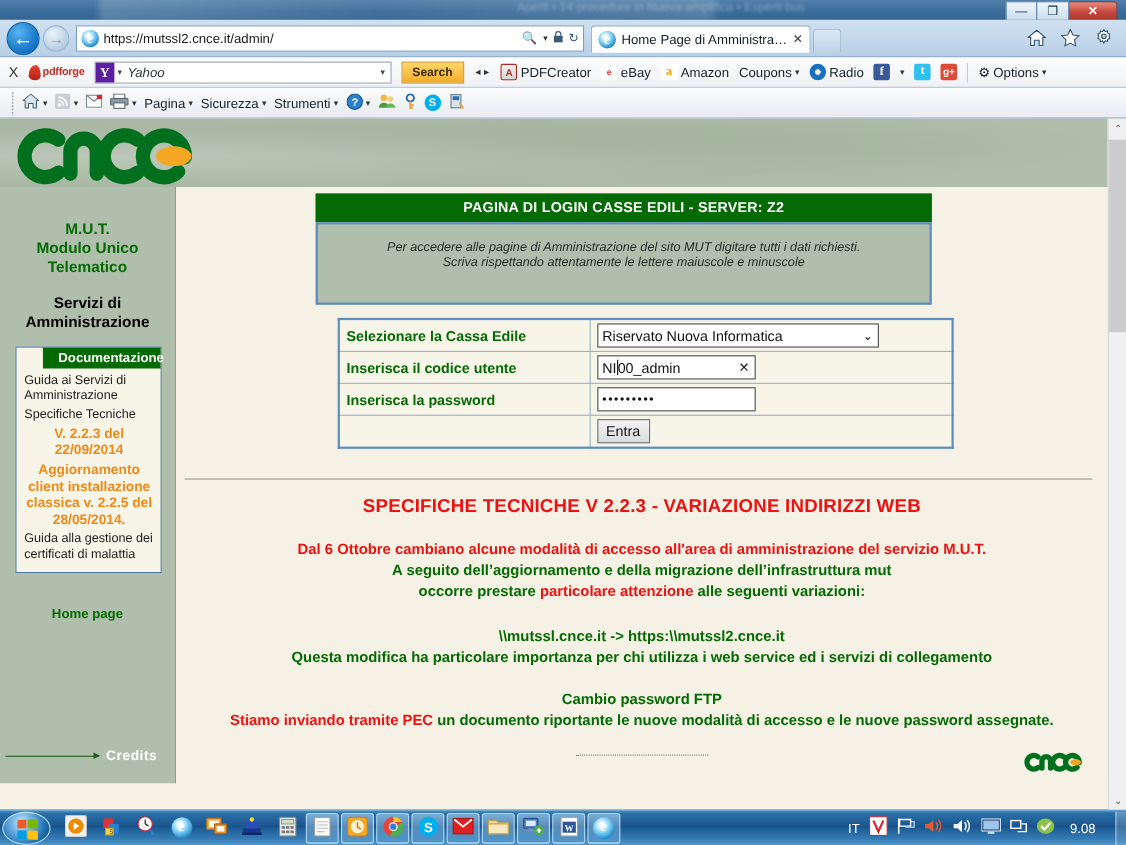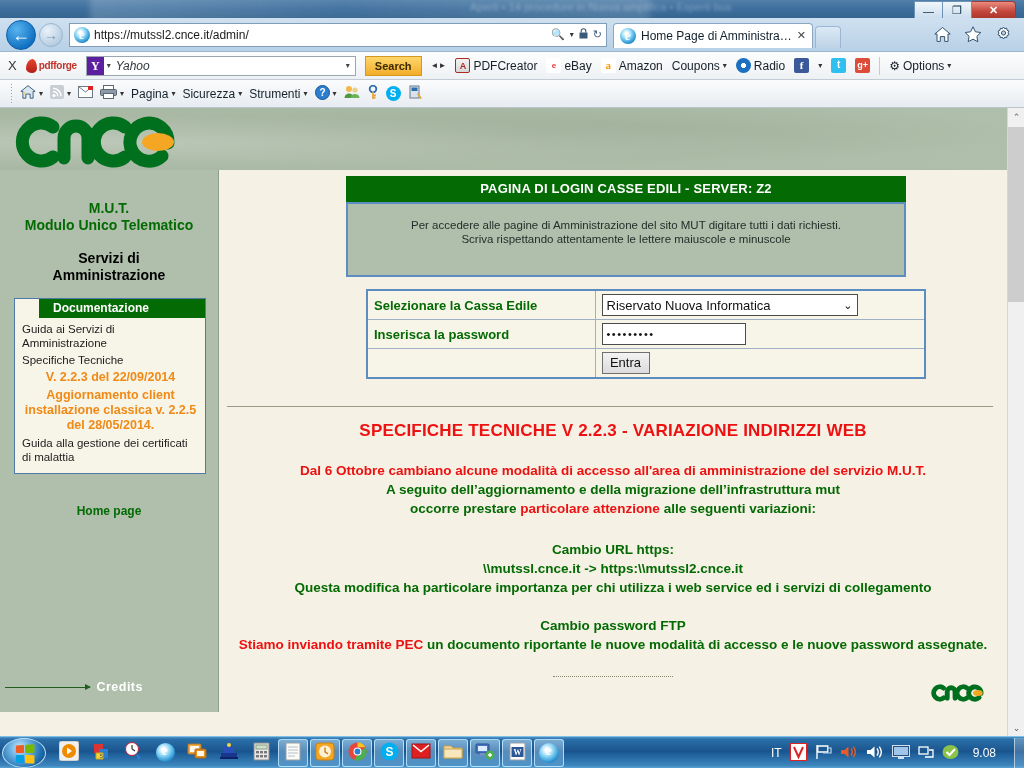--- a/index.html
+++ b/index.html
@@ -75,21 +75,21 @@
     border:1px solid #0a5ea6; color:#fff; font-size:18px; line-height:28px;
     text-align:center; cursor:pointer; flex:none;
   }
   .navfwd{
     width:24px;height:24px;border-radius:50%; margin-left:3px;
     background:radial-gradient(circle at 35% 30%,#e9f2fa,#b9cfe2 70%,#9ab6d0);
     border:1px solid #9ab6d0; color:#7e95aa; font-size:14px; line-height:22px;
     text-align:center; cursor:pointer; flex:none;
   }
   .addrwrap{
-    margin-left:6px; height:24px; flex:none; width:538px;
+    margin-left:6px; height:24px; flex:none; width:462px;
     background:#fff; border:1px solid #7f9db9;
     display:flex; align-items:center; padding:0 4px; gap:4px;
   }
   .ie-logo{
     width:16px;height:16px;border-radius:50%; flex:none;
     background:radial-gradient(circle at 40% 35%,#ffffff 10%,#7fd0f4 40%,#1b86c8 75%,#0b5fa0);
     position:relative;
   }
   .ie-logo:after{
     content:"e"; position:absolute; inset:0; text-align:center;
@@ -188,21 +188,21 @@
     width:1007px; height:24px; background:#026b02; color:#fff;
     font-size:10px; font-weight:bold; line-height:11px; letter-spacing:.3px;
     padding:1px 0 0 8px;
   }
   .greenband div{ white-space:nowrap; }
 
   .bodyrow{ display:flex; width:1007px; height:542px; }
 
   
   .sidebar{
-    width:219px; flex:none; background:#b0bfab;
+    width:160px; flex:none; background:#b0bfab;
     border-right:1px solid #8fa089; position:relative;
     padding-top:30px;
   }
   .side-t1{ text-align:center; color:#046a04; font-weight:bold; font-size:14px; line-height:17px; }
   .side-t2{ text-align:center; color:#000000; font-weight:bold; font-size:14px; line-height:17px; margin-top:16px; }
   .docbox{
     margin:14px 12px 0 14px; border:1px solid #4e79a8; background:#F7F4E8;
   }
   .docbox-h{
     background:#046a04; color:#fff; font-weight:bold; font-size:12px;
@@ -235,21 +235,21 @@
   .loginwrap{ width:560px; margin:6px 0 0 127px; }
   .login-h{
     background:#046a04; color:#fff; font-weight:bold; font-size:13px;
     text-align:center; padding:4px 16px 5px; letter-spacing:.2px;
     border:1px solid #046a04;
   }
   .login-msgbox{
     border:2px solid #5c8cc0; background:#b0bfab; height:75px;
     padding:14px 10px 0; text-align:center;
   }
-  .login-msgbox p{ margin:0; font-size:11.5px; color:#20302a; line-height:14px; }
+  .login-msgbox p{ margin:0; font-size:11.5px; color:#20302a; line-height:14px;font-style:italic; }
 
   table.loginform{
     border-collapse:collapse; width:560px; margin-top:12px;
     border:2px solid #5c8cc0; background:#F7F4E8;margin-left:20px;
   }
   table.loginform td{
     border:1px solid #9fb0c4; padding:3px 6px; height:27px; vertical-align:middle;
   }
   td.lbl{ width:228px; color:#046a04; font-weight:bold; font-size:13px; }
   .sel{
@@ -612,20 +612,29 @@
           </div>
 
           <table class="loginform">
             <tbody>
                 <tr>
               <td class="lbl">Selezionare la Cassa Edile</td>
               <td>
                 <div class="sel">
                   <span>Riservato Nuova Informatica</span>
                   <span class="chev">⌄</span>
+                </div>
+              </td>
+            </tr>
+            <tr>
+              <td class="lbl">Inserisca il codice utente</td>
+              <td>
+                <div class="txt">
+                  <span><span>NI</span><i class="caret"></i><span>00_admin</span></span>
+                  <span class="clr">✕</span>
                 </div>
               </td>
             </tr>
             <tr>
               <td class="lbl">Inserisca la password</td>
               <td>
                 <div class="txt">
                   <span class="pwd">•••••••••</span>
                 </div>
               </td>
@@ -645,21 +654,20 @@
         <div class="announce">
           <div class="an-title">SPECIFICHE TECNICHE V 2.2.3 - VARIAZIONE INDIRIZZI WEB</div>
 
           <div class="an-b">
             <div class="red">Dal 6 Ottobre cambiano alcune modalità di accesso all'area di amministrazione del servizio M.U.T.</div>
             <div class="grn">A seguito dell’aggiornamento e della migrazione dell’infrastruttura mut</div>
             <div><span class="grn">occorre prestare </span><span class="red">particolare attenzione</span><span class="grn"> alle seguenti variazioni:</span></div>
           </div>
 
           <div class="an-b2">
-            <div>Cambio URL https:</div>
             <div>\\mutssl.cnce.it -&gt; https:\\mutssl2.cnce.it</div>
             <div>Questa modifica ha particolare importanza per chi utilizza i web service ed i servizi di collegamento</div>
           </div>
 
           <div class="an-b3">
             <div class="grn">Cambio password FTP</div>
             <div><span class="red">Stiamo inviando tramite PEC</span><span class="grn"> un documento riportante le nuove modalità di accesso e le nuove password assegnate.</span></div>
           </div>
 
           <div class="footsep"></div>

